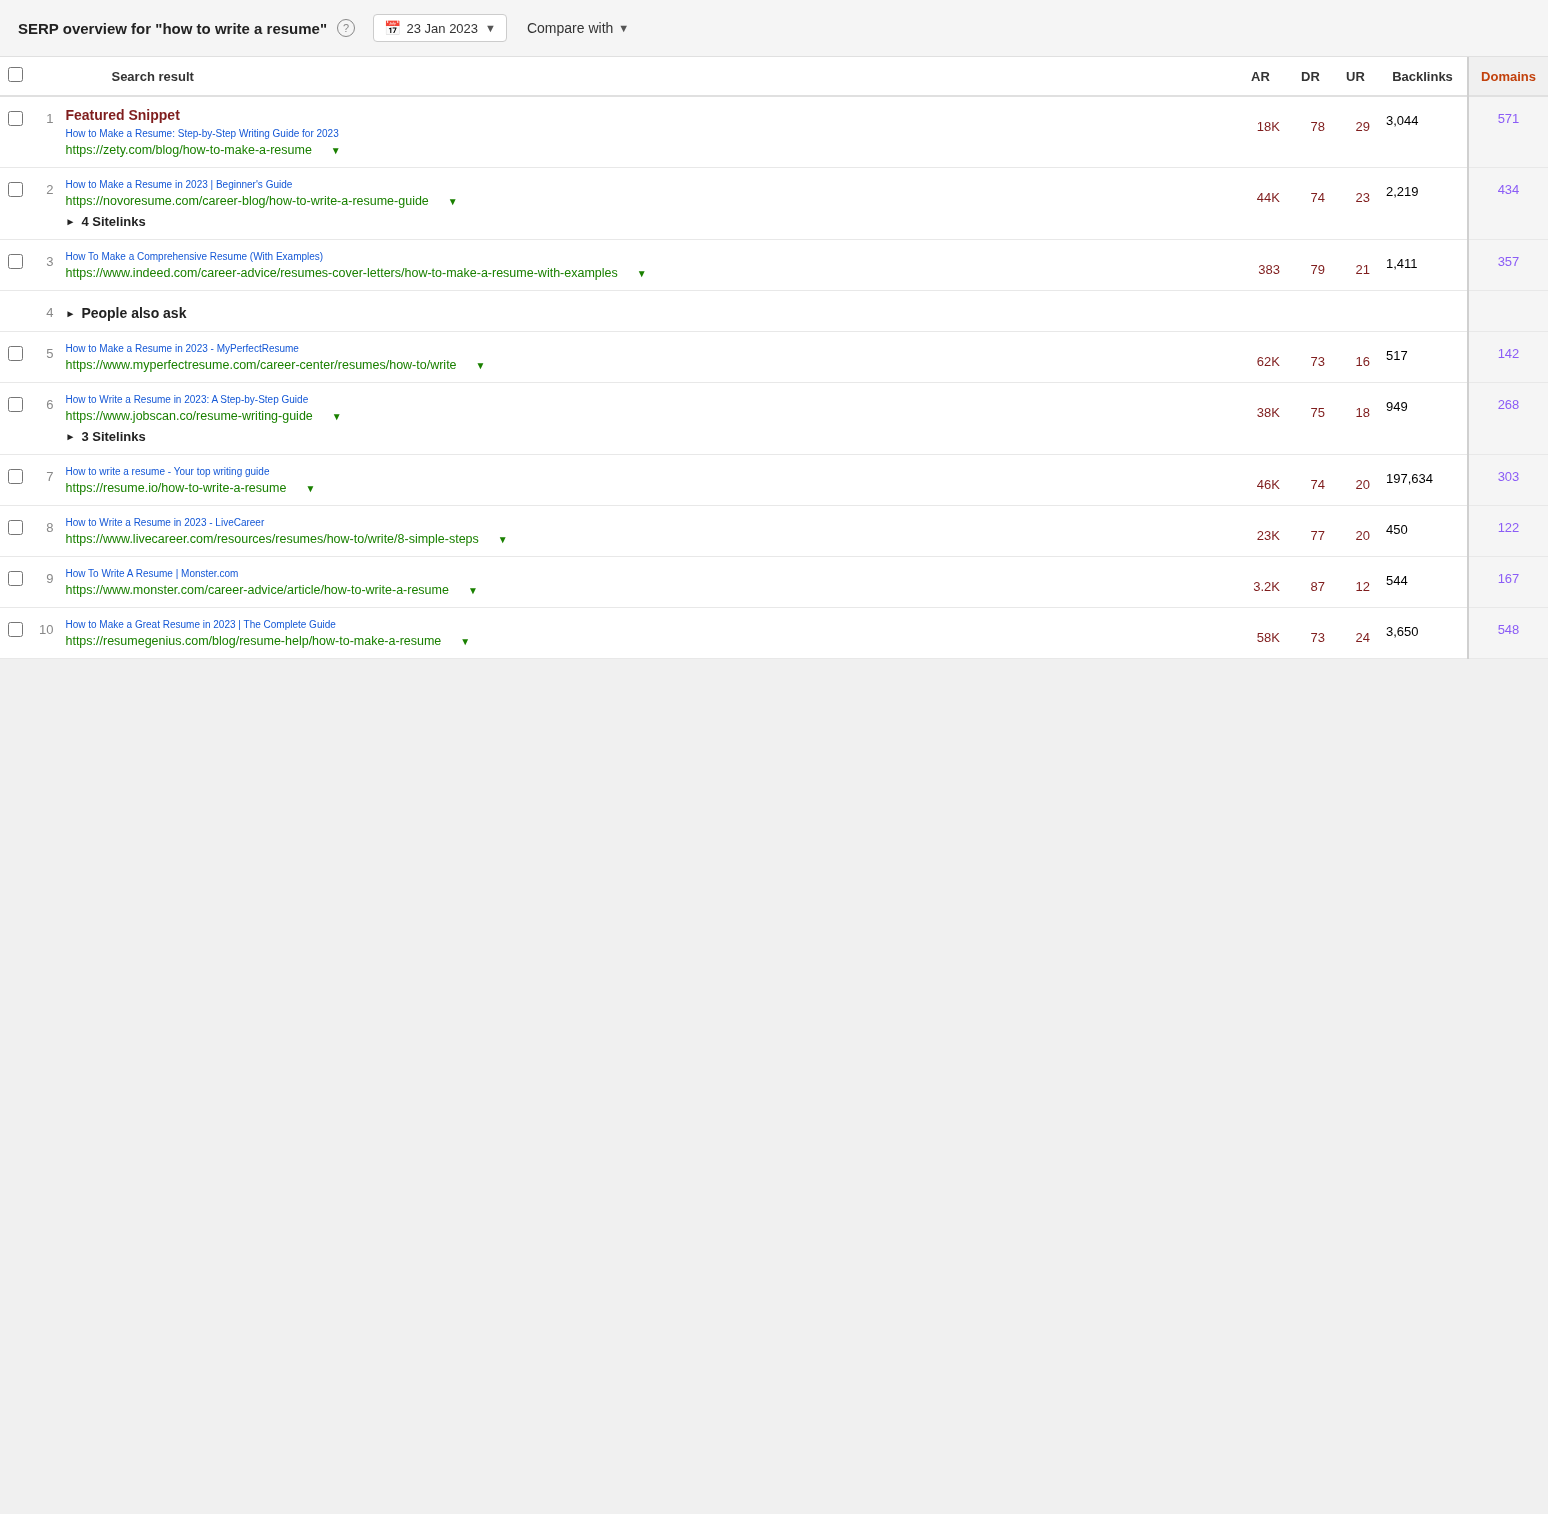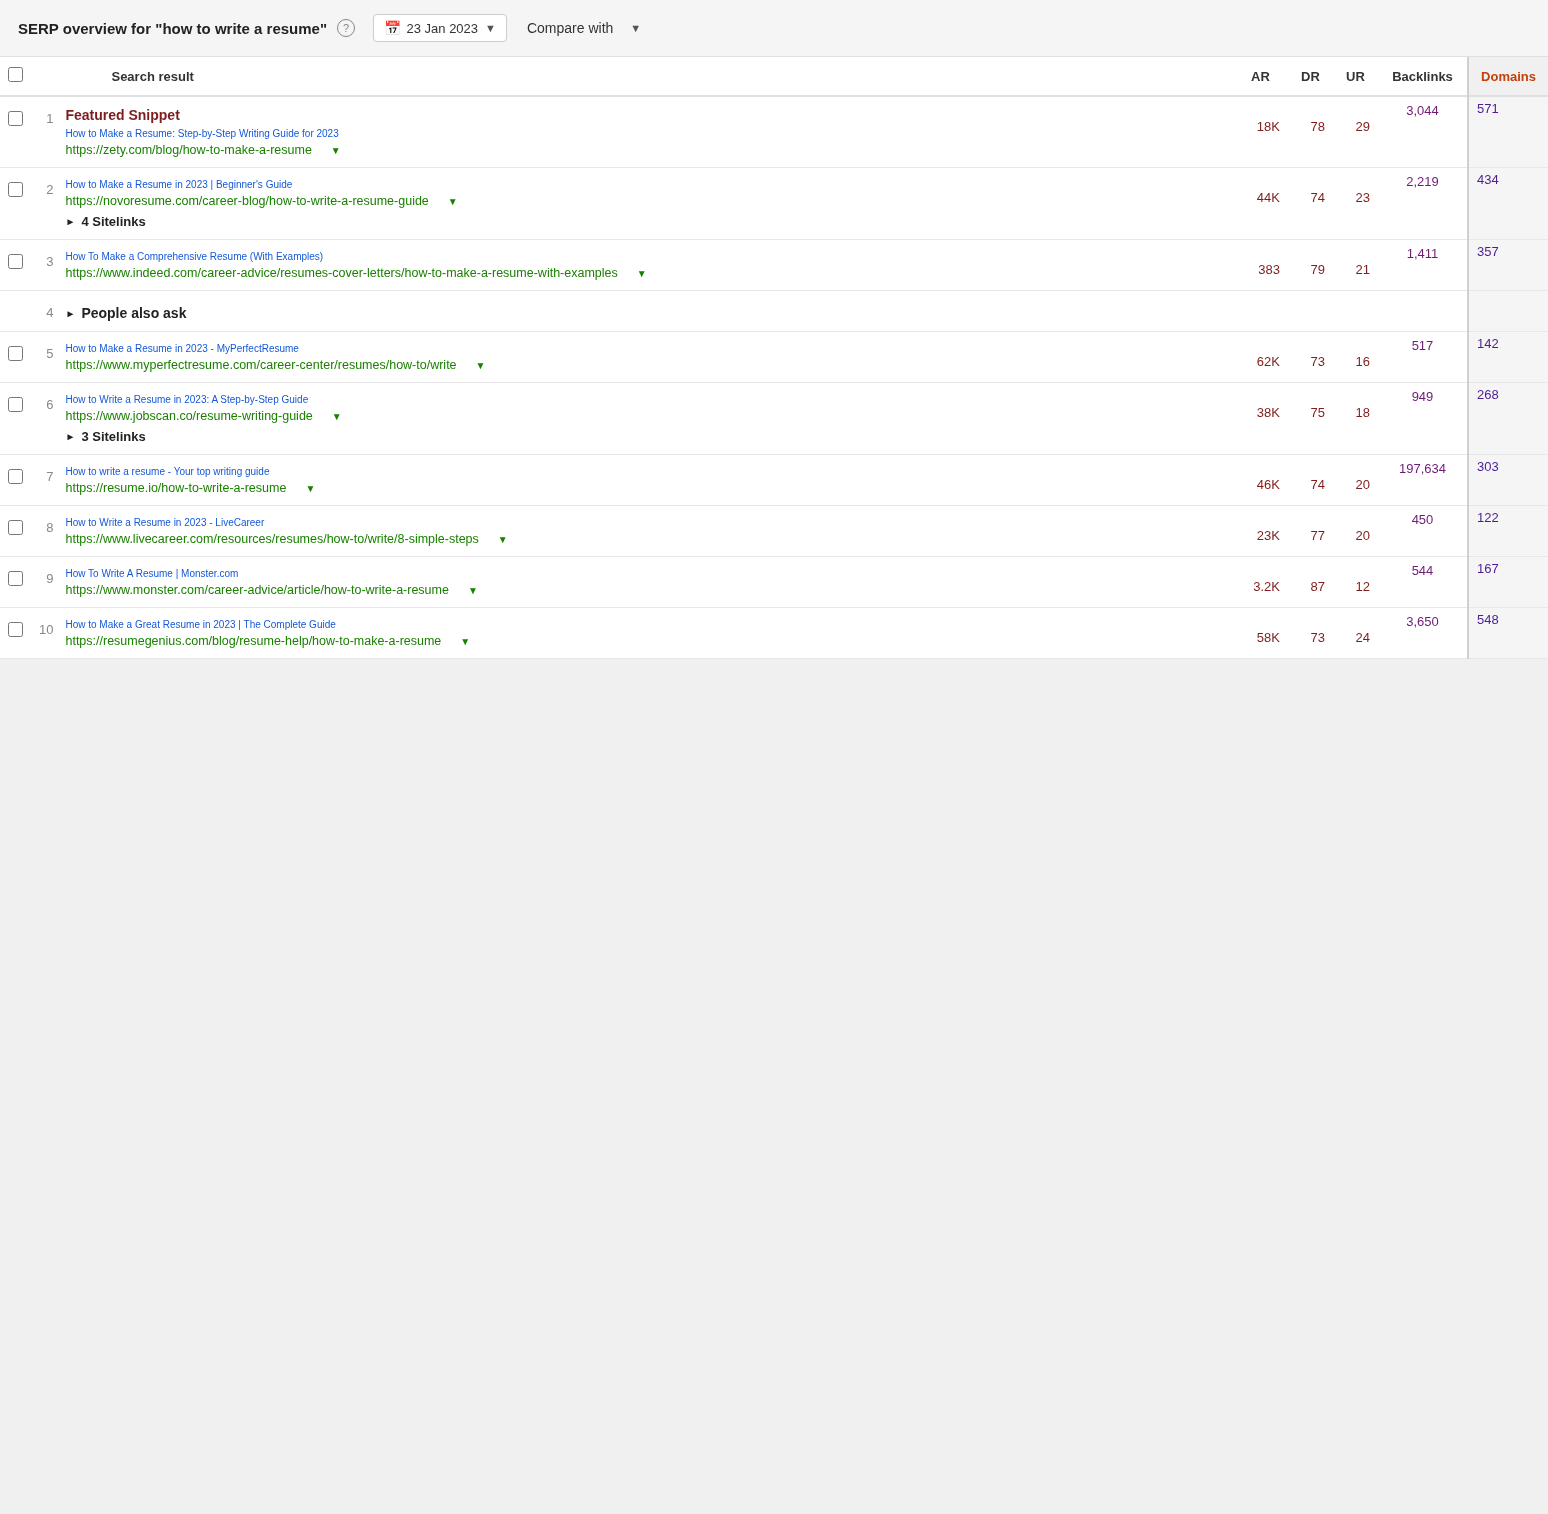--- a/index.html
+++ b/index.html
@@ -57,21 +57,21 @@
       font-size: 14px;
     }
     .header-date-btn .chevron {
       color: #555;
       font-size: 11px;
       margin-left: 2px;
     }
     .header-compare-btn {
       display: flex;
       align-items: center;
-      gap: 17px;
+      gap: 5px;
       padding: 5px 10px;
       background: transparent;
       border: none;
       cursor: pointer;
       font-size: 14px;
       color: #333;
     }
     .header-compare-btn .chevron {
       color: #555;
       font-size: 11px;
@@ -133,34 +133,34 @@
     td.col-content {
       padding-left: 4px;
     }
     td.col-ar, td.col-dr, td.col-ur {
       text-align: right;
       color: #7f1d1d;
       white-space: nowrap;
       padding-top: 22px;
     }
     td.col-backlinks {
-      text-align: center;
-      color: #701a75;
+      text-align: left;
+      color: #000000;
       font-weight: 500;
       white-space: nowrap;
-      padding-top: 6px;
+      padding-top: 16px;
     }
     td.col-domains {
-      text-align: left;
-      color: #4c1d95;
+      text-align: center;
+      color: #8b5cf6;
       font-weight: 500;
       background: #f5f5f5;
       border-left: 2px solid #d0d0d0;
       white-space: nowrap;
-      padding-top: 4px;
+      padding-top: 14px;
     }
     .result-link {
       color: #1558d6;
       font-size: 10px;
       text-decoration: none;
       display: block;
       margin-bottom: 2px;
       line-height: 1.4;
     }
     .result-url {

